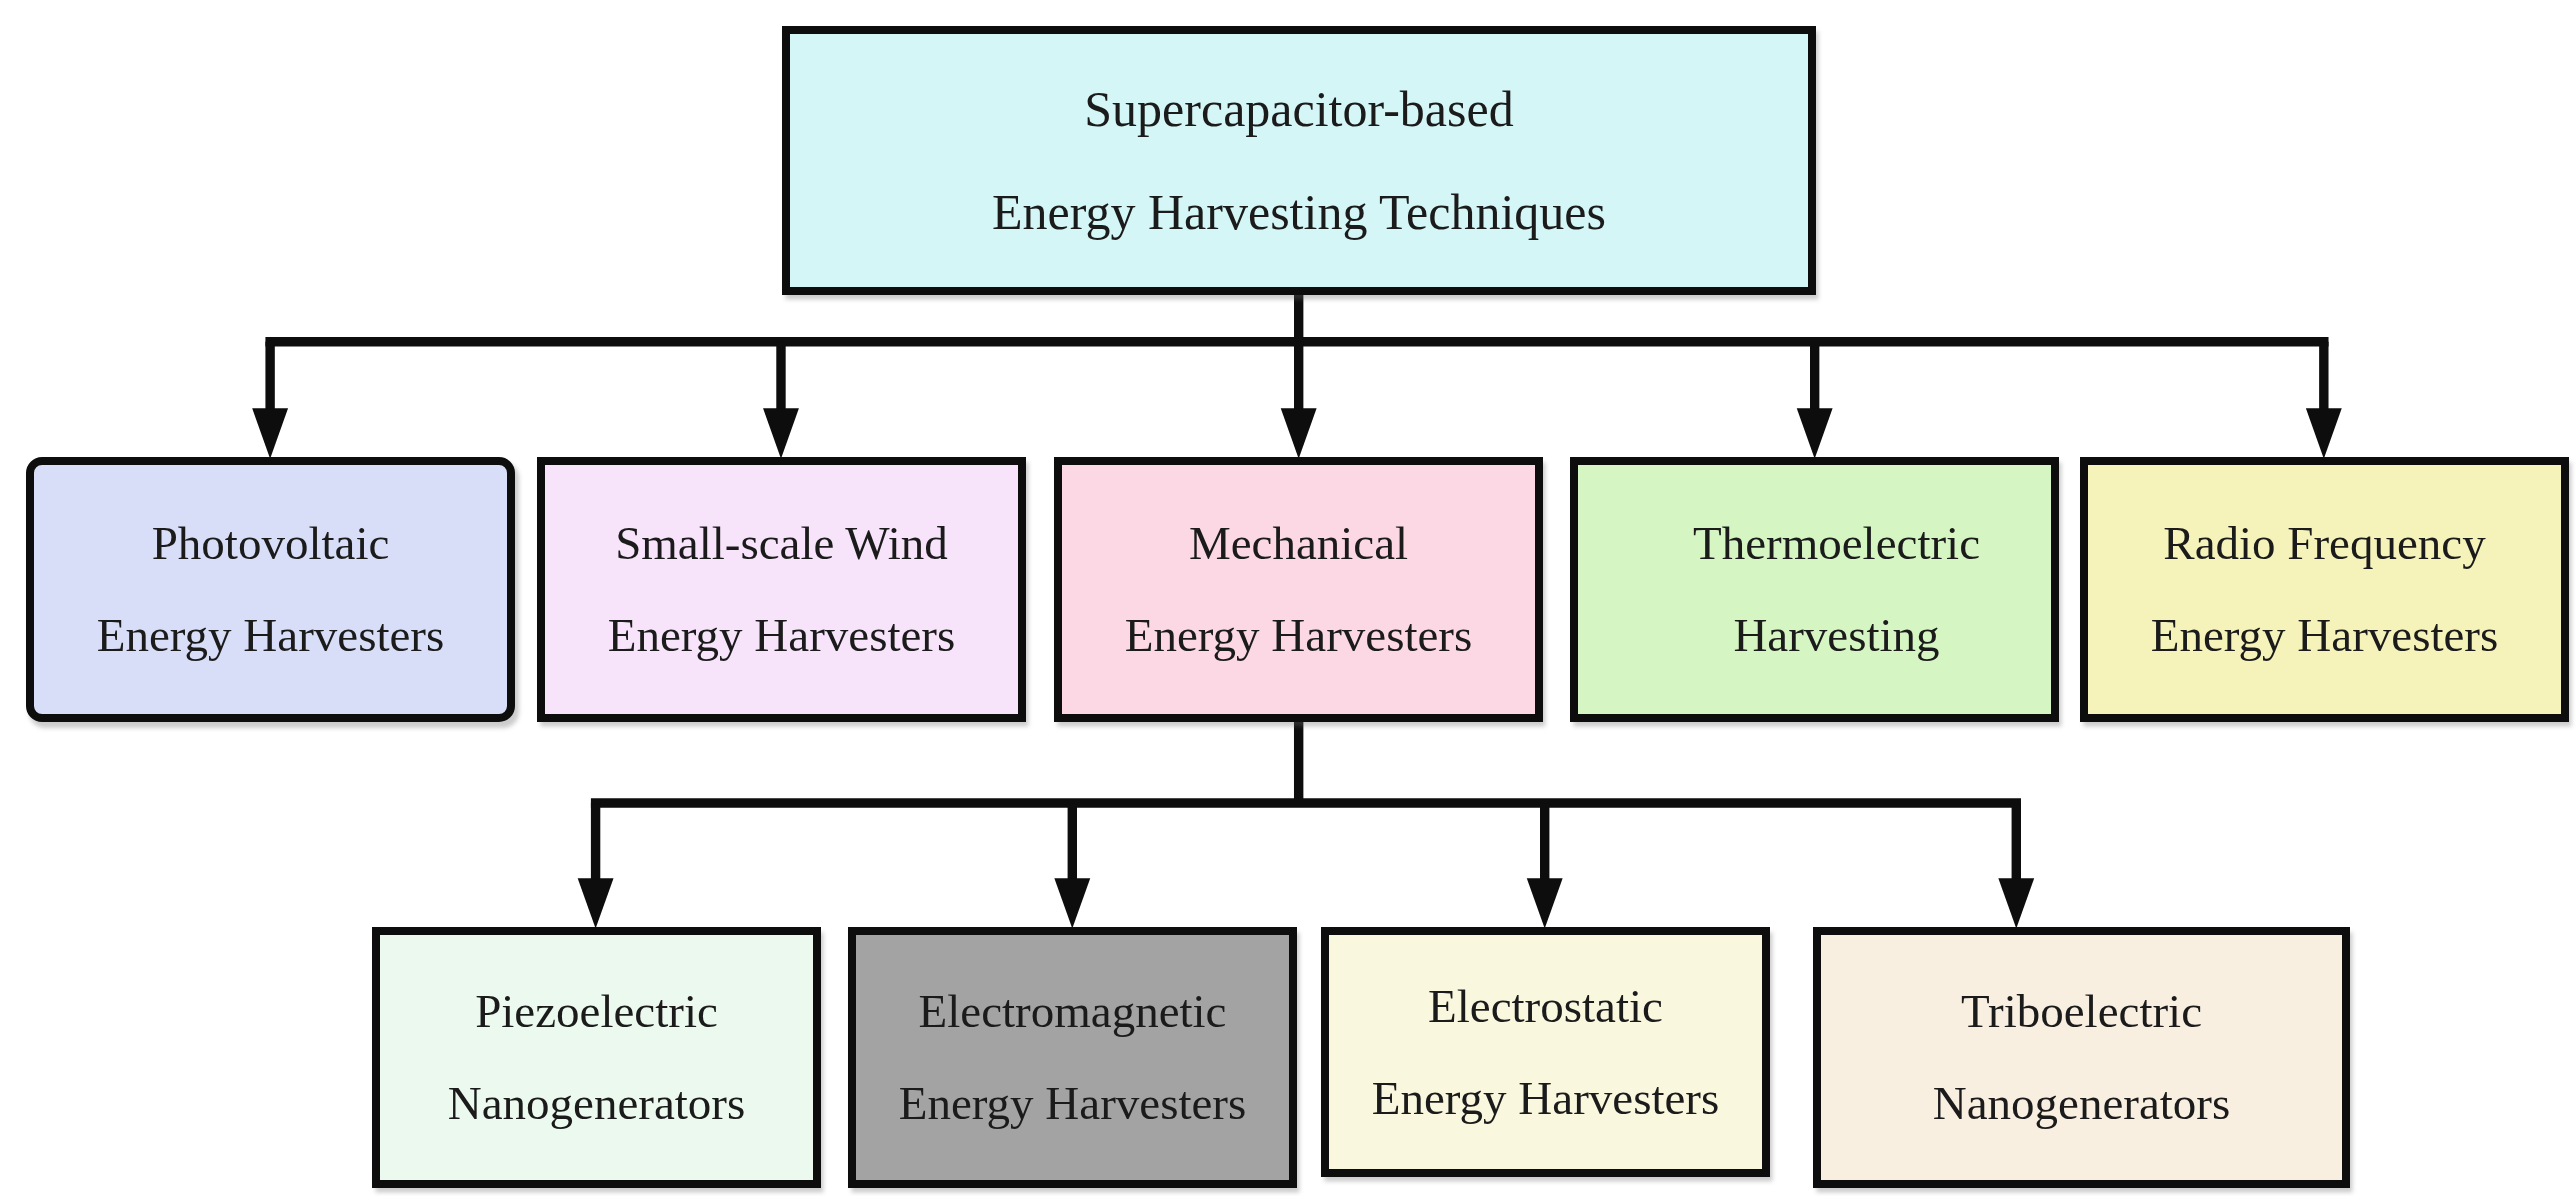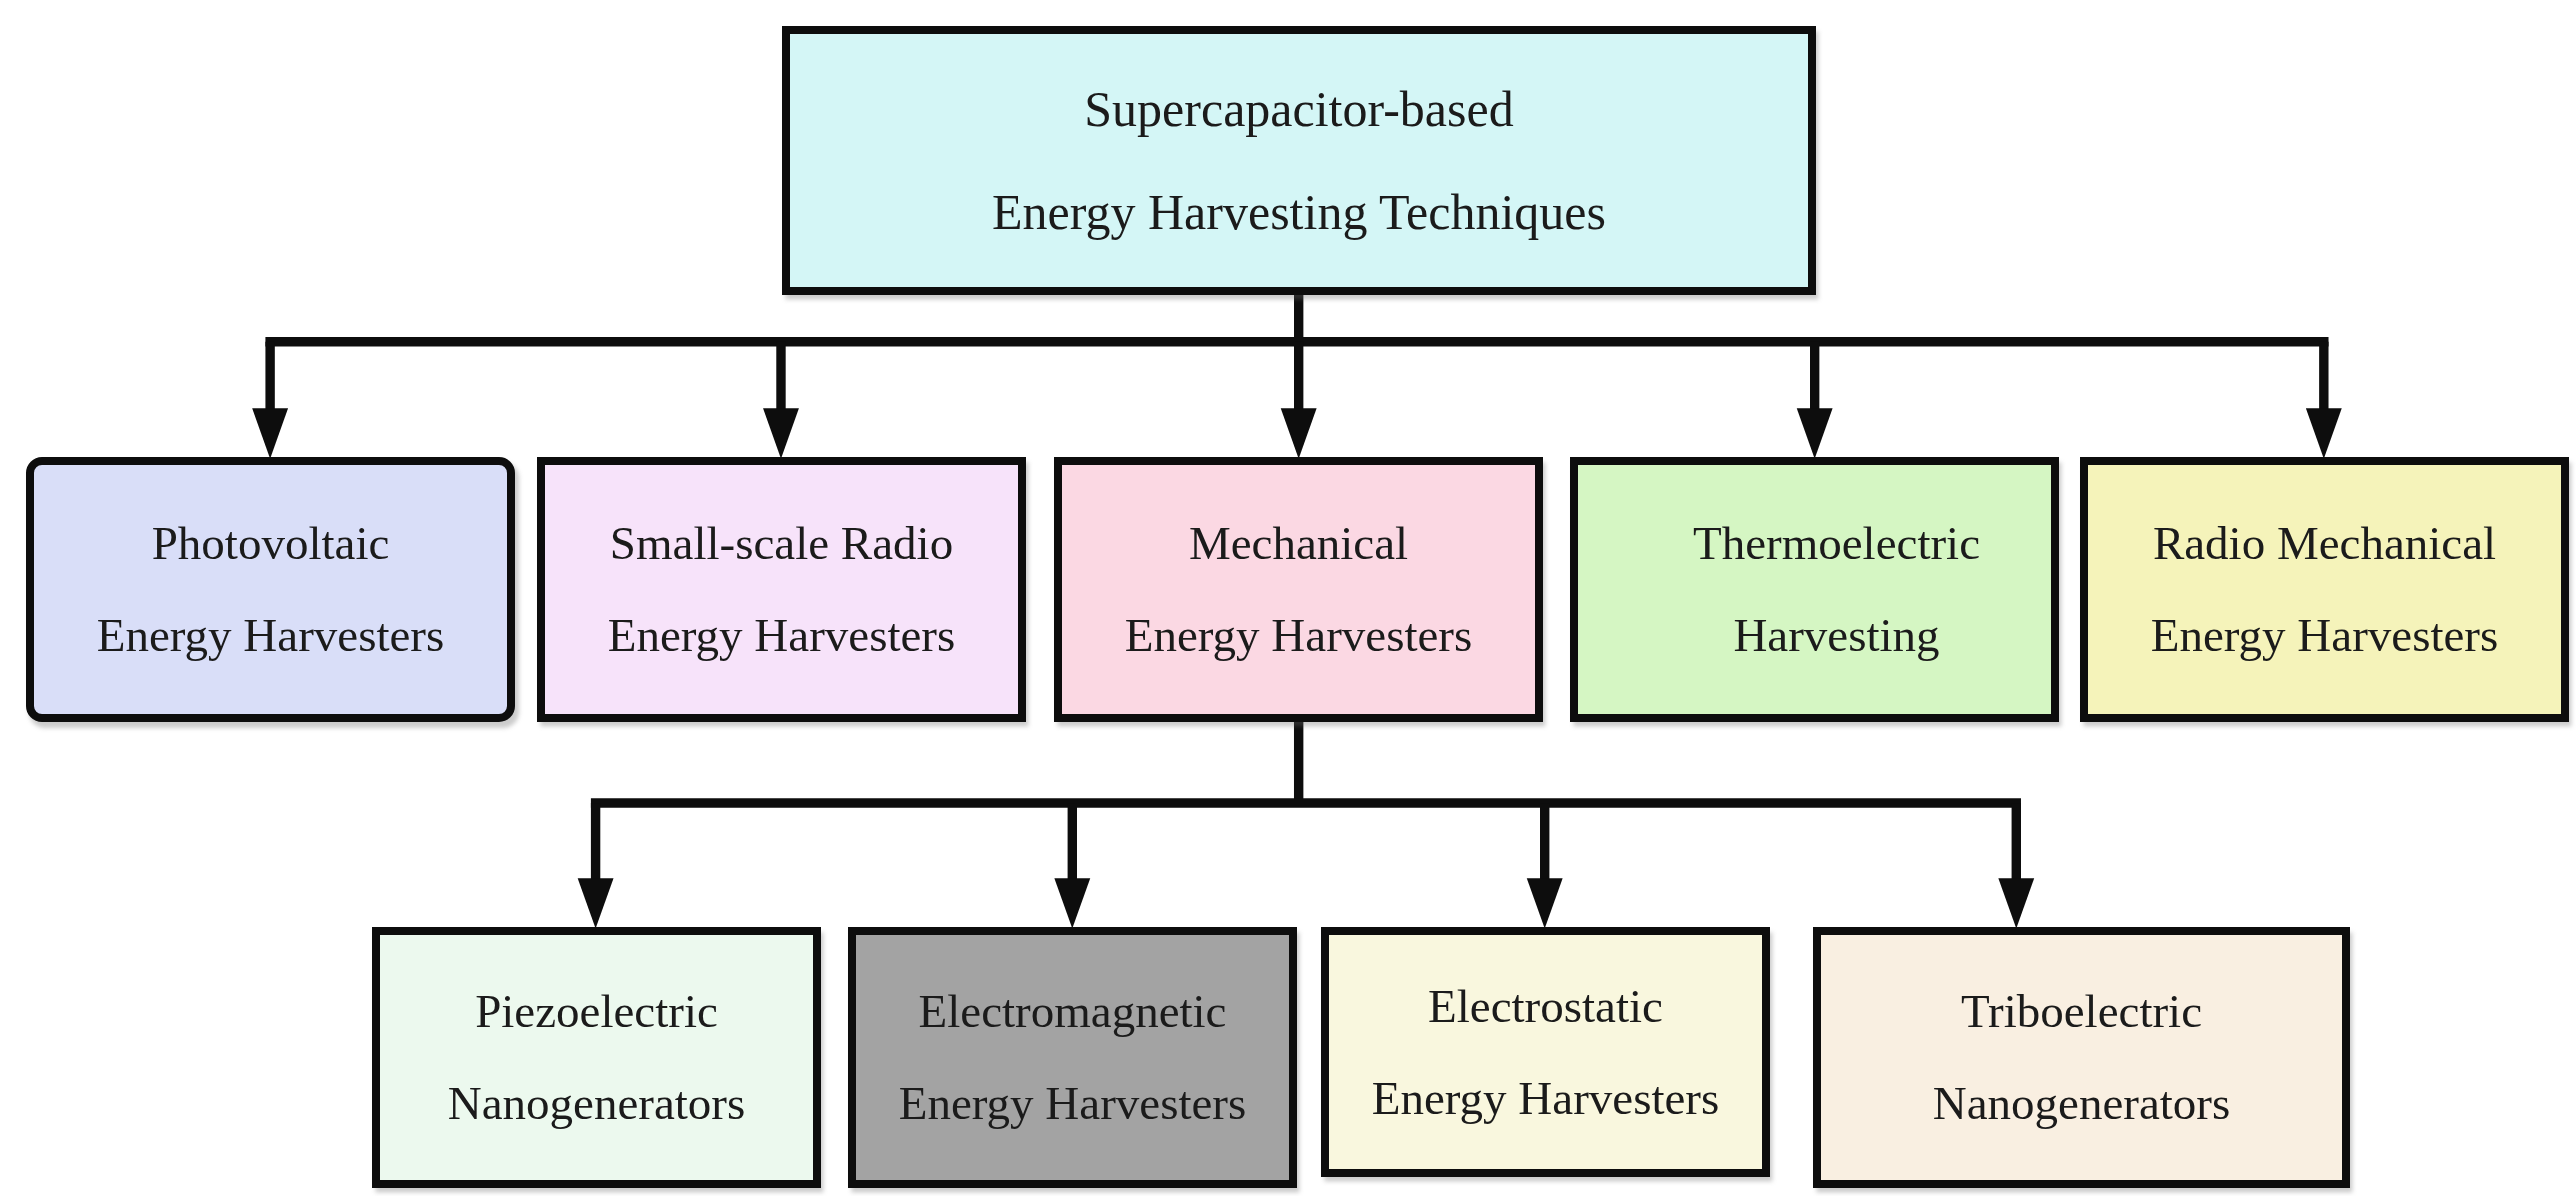--- a/index.html
+++ b/index.html
@@ -89,36 +89,36 @@
     <span class="line">Supercapacitor-based</span>
     <span class="line">Energy Harvesting Techniques</span>
   </div>
 
   <div class="node" style="left: 26px; top: 457px; width: 489px; height: 265px; background-color: rgb(217, 222, 248); border-radius: 16px;">
     <span class="line">Photovoltaic</span>
     <span class="line">Energy Harvesters</span>
   </div>
 
   <div class="node" style="left: 537px; top: 457px; width: 489px; height: 265px; background-color: rgb(247, 227, 250);">
-    <span class="line">Small-scale Radio</span>
+    <span class="line">Small-scale Wind</span>
     <span class="line">Energy Harvesters</span>
   </div>
 
   <div class="node" style="left: 1054px; top: 457px; width: 489px; height: 265px; background-color: rgb(251, 216, 227);">
     <span class="line">Mechanical</span>
     <span class="line">Energy Harvesters</span>
   </div>
 
   <div class="node" style="left: 1570px; top: 457px; width: 489px; height: 265px; background-color: rgb(213, 246, 195); padding-left: 44px;">
     <span class="line">Thermoelectric</span>
     <span class="line">Harvesting</span>
   </div>
 
   <div class="node" style="left: 2080px; top: 457px; width: 489px; height: 265px; background-color: rgb(245, 243, 186);">
-    <span class="line">Radio Mechanical</span>
+    <span class="line">Radio Frequency</span>
     <span class="line">Energy Harvesters</span>
   </div>
 
   <div class="node" style="left: 372px; top: 927px; width: 449px; height: 261px; background-color: rgb(236, 249, 238);">
     <span class="line">Piezoelectric</span>
     <span class="line">Nanogenerators</span>
   </div>
 
   <div class="node" style="left: 848px; top: 927px; width: 449px; height: 261px; background-color: #a3a3a3;">
     <span class="line">Electromagnetic</span>

